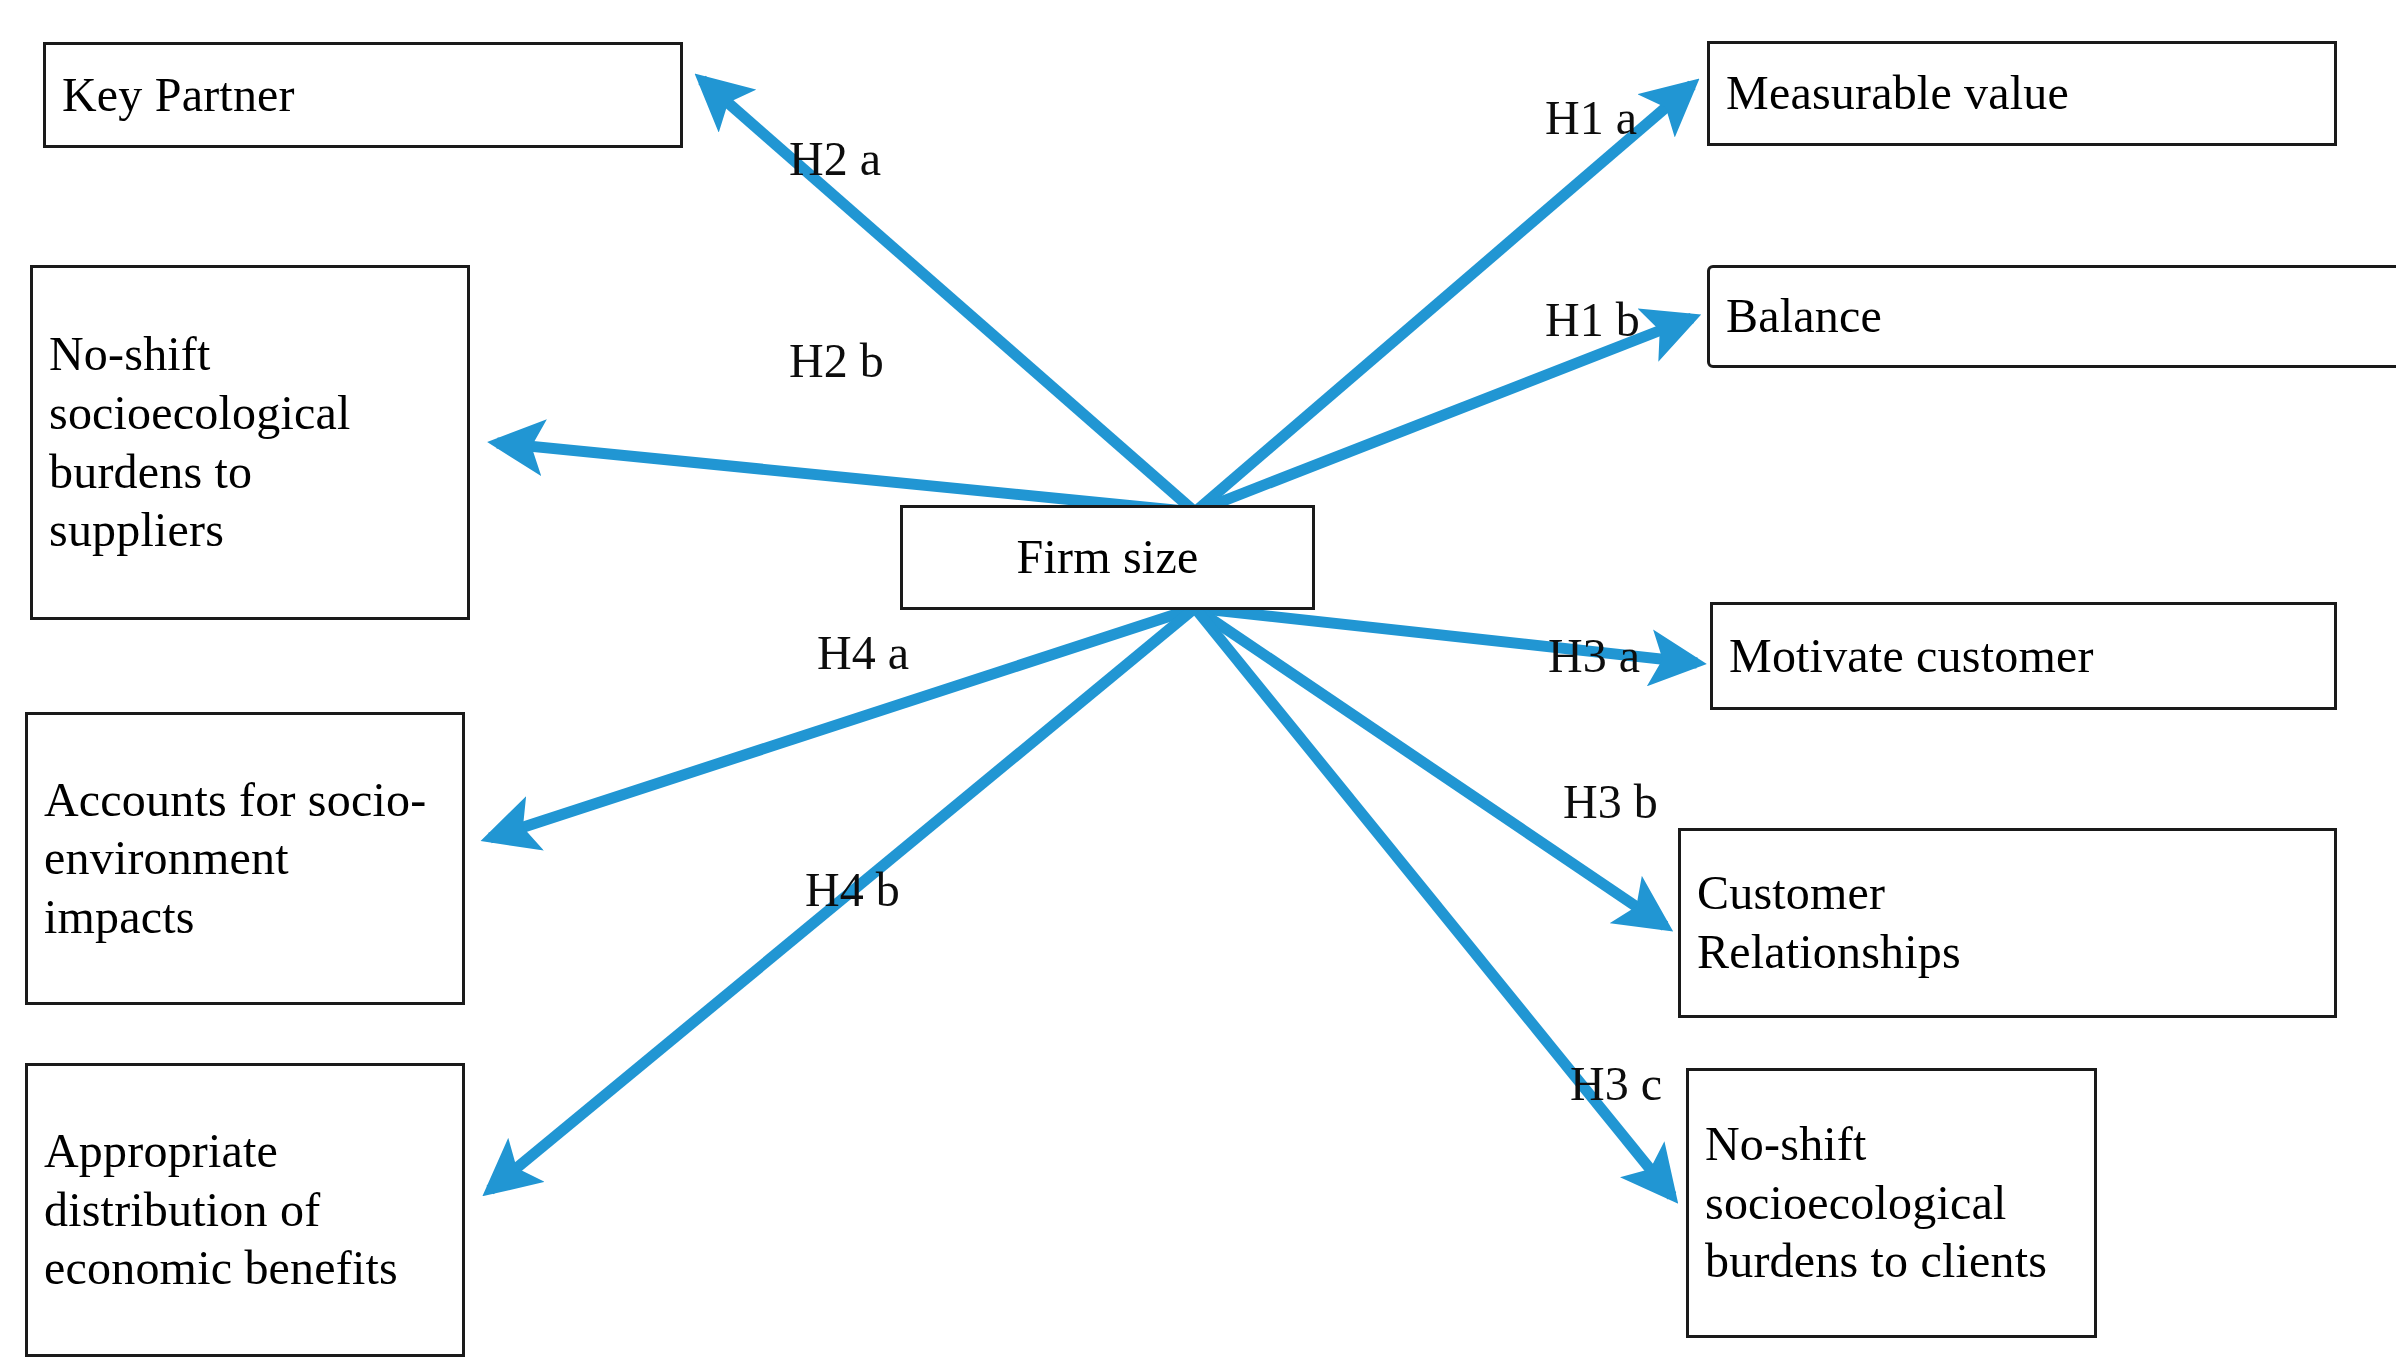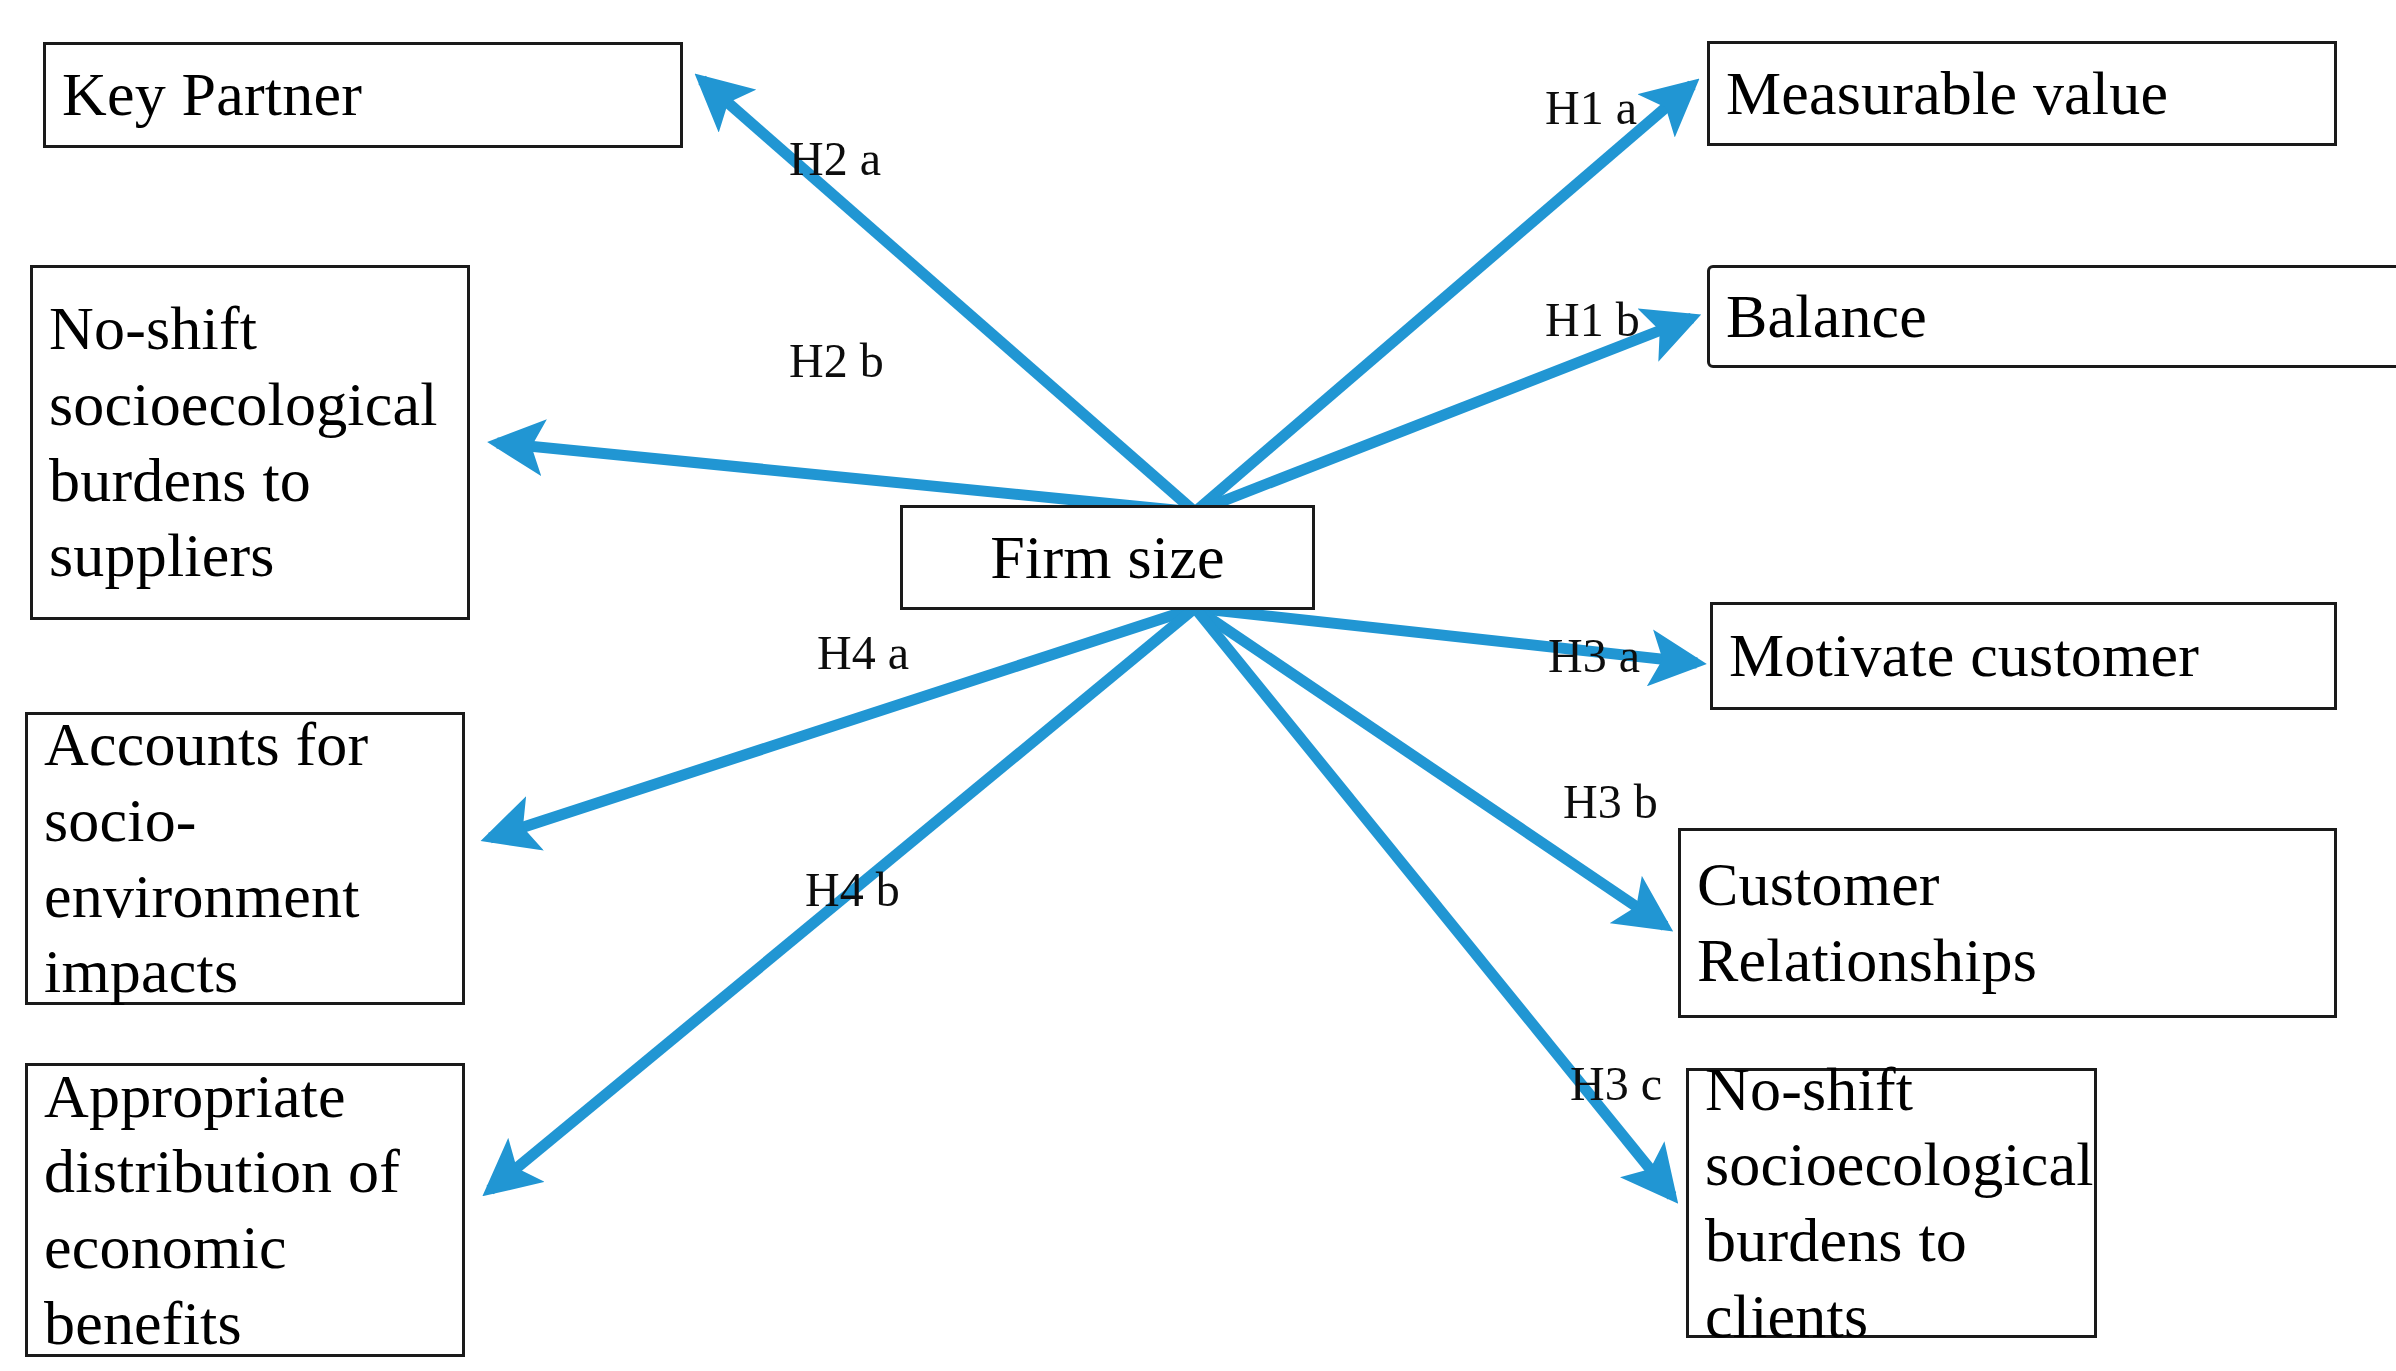--- a/index.html
+++ b/index.html
@@ -17,21 +17,21 @@
     box-sizing:border-box;
     border:3px solid #1a1a1a;
     background:#ffffff;
     display:flex;
     align-items:center;
     justify-content:flex-start;
     padding:0 16px;
     z-index:3;
   }
   .node .txt{
-    font-size:62px;
+    font-size:48px;
     line-height:1.22;
     letter-spacing:0.2px;
     white-space:pre-line;
     text-align:left;
   }
   .node.center{justify-content:center;padding:0;}
   .node.center .txt{text-align:center;}
   .edge-label{
     position:absolute;
     font-size:48px;
@@ -112,21 +112,21 @@
   <div class="node" style="left:1686px;top:1068px;width:411px;height:270px;">
     <span class="txt">No-shift
 socioecological
 burdens to clients</span>
   </div>
 
   <div class="edge-label" style="left:789px;top:135px;">H2 a</div>
 
   <div class="edge-label" style="left:789px;top:337px;">H2 b</div>
 
-  <div class="edge-label" style="left:1545px;top:84px;">H1 a</div>
+  <div class="edge-label" style="left:1545px;top:94px;">H1 a</div>
 
   <div class="edge-label" style="left:1545px;top:296px;">H1 b</div>
 
   <div class="edge-label" style="left:1548px;top:632px;">H3 a</div>
 
   <div class="edge-label" style="left:1563px;top:778px;">H3 b</div>
 
   <div class="edge-label" style="left:1570px;top:1060px;">H3 c</div>
 
   <div class="edge-label" style="left:801px;top:629px;margin-left:16px;">H4 a</div>

